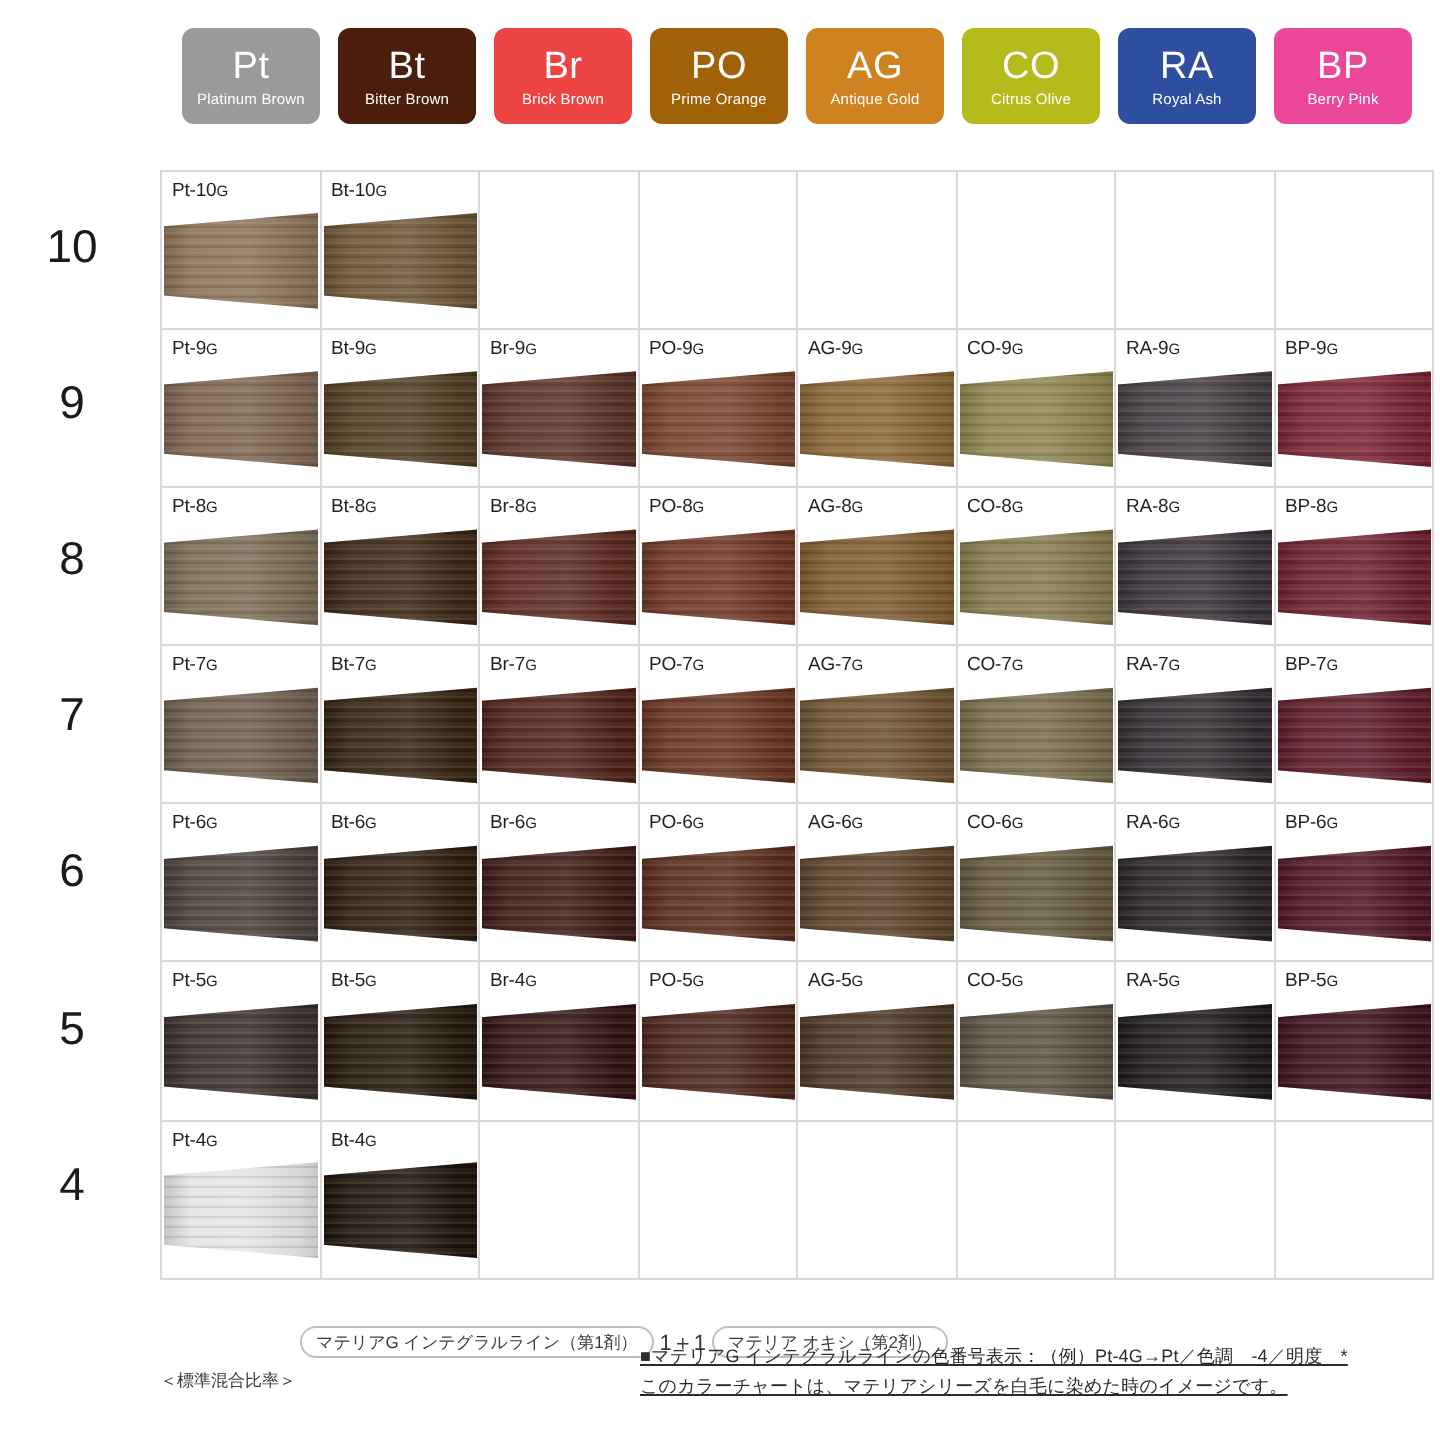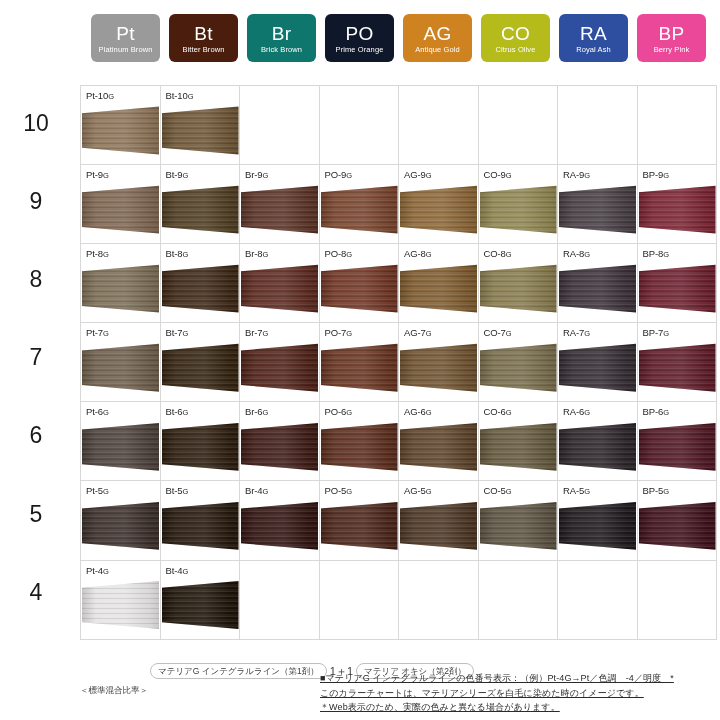--- a/index.html
+++ b/index.html
@@ -189,25 +189,25 @@
 
 <div id="tab-row">
     <div class="tab" style="background: rgb(154, 154, 154);">
       <div class="tab-code">Pt</div>
       <div class="tab-name">Platinum Brown</div>
     </div>
     <div class="tab" style="background: rgb(74, 29, 13);">
       <div class="tab-code">Bt</div>
       <div class="tab-name">Bitter Brown</div>
     </div>
-    <div class="tab" style="background: #0f766e;">
+    <div class="tab" style="background: #ef4444;">
       <div class="tab-code">Br</div>
       <div class="tab-name">Brick Brown</div>
     </div>
-    <div class="tab" style="background: #0f172a;">
+    <div class="tab" style="background: #a16207;">
       <div class="tab-code">PO</div>
       <div class="tab-name">Prime Orange</div>
     </div>
     <div class="tab" style="background: rgb(207, 131, 32);">
       <div class="tab-code">AG</div>
       <div class="tab-name">Antique Gold</div>
     </div>
     <div class="tab" style="background: rgb(180, 187, 27);">
       <div class="tab-code">CO</div>
       <div class="tab-name">Citrus Olive</div>
@@ -576,14 +576,13 @@
 <div id="mix-line">
   <span class="plain">＜標準混合比率＞</span>
   <span class="pill">マテリアG インテグラルライン（第1剤）</span>
   <span class="ratio">1＋1</span>
   <span class="pill">マテリア オキシ（第2剤）</span>
 </div>
 
 <div id="notes">
   <div class="note-line">■マテリアG インテグラルラインの色番号表示：（例）Pt-4G→Pt／色調　-4／明度　*</div>
   <div class="note-line">このカラーチャートは、マテリアシリーズを白毛に染めた時のイメージです。</div>
-  <div class="note-line">＊Web表示のため、実際の色みと異なる場合があります。</div>
 </div>
 
 </body></html>

